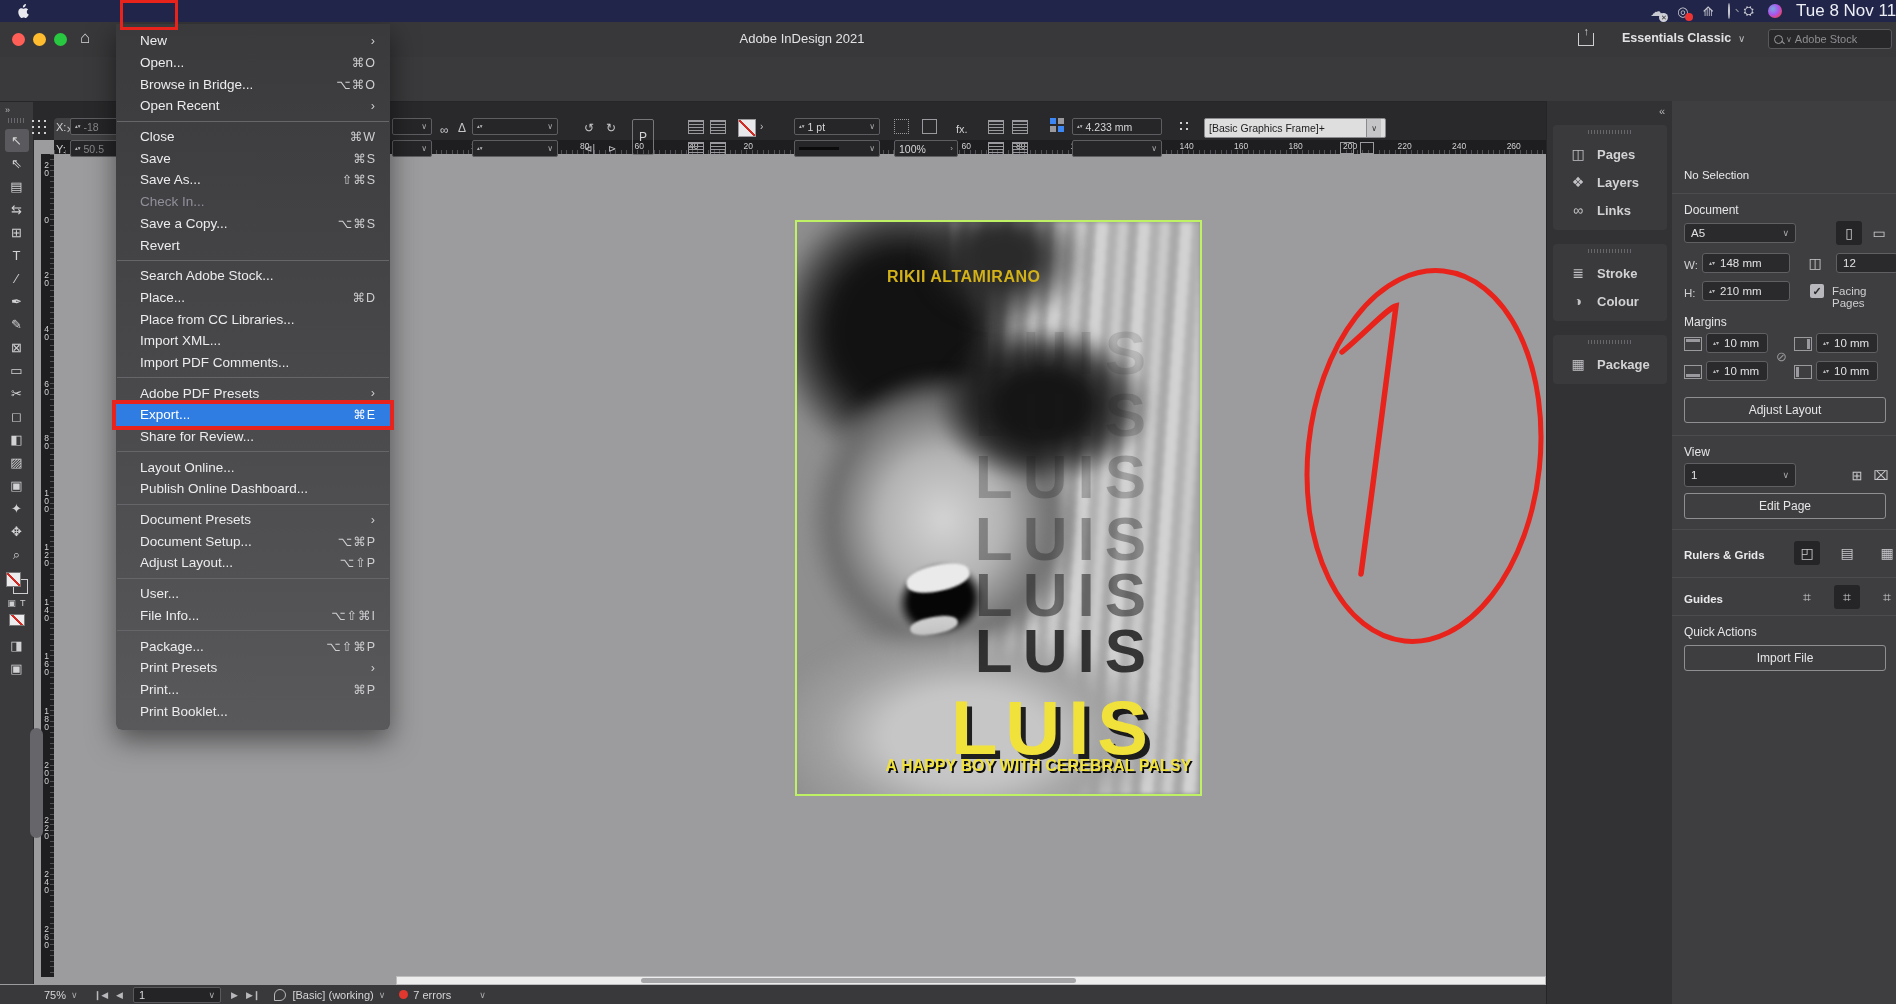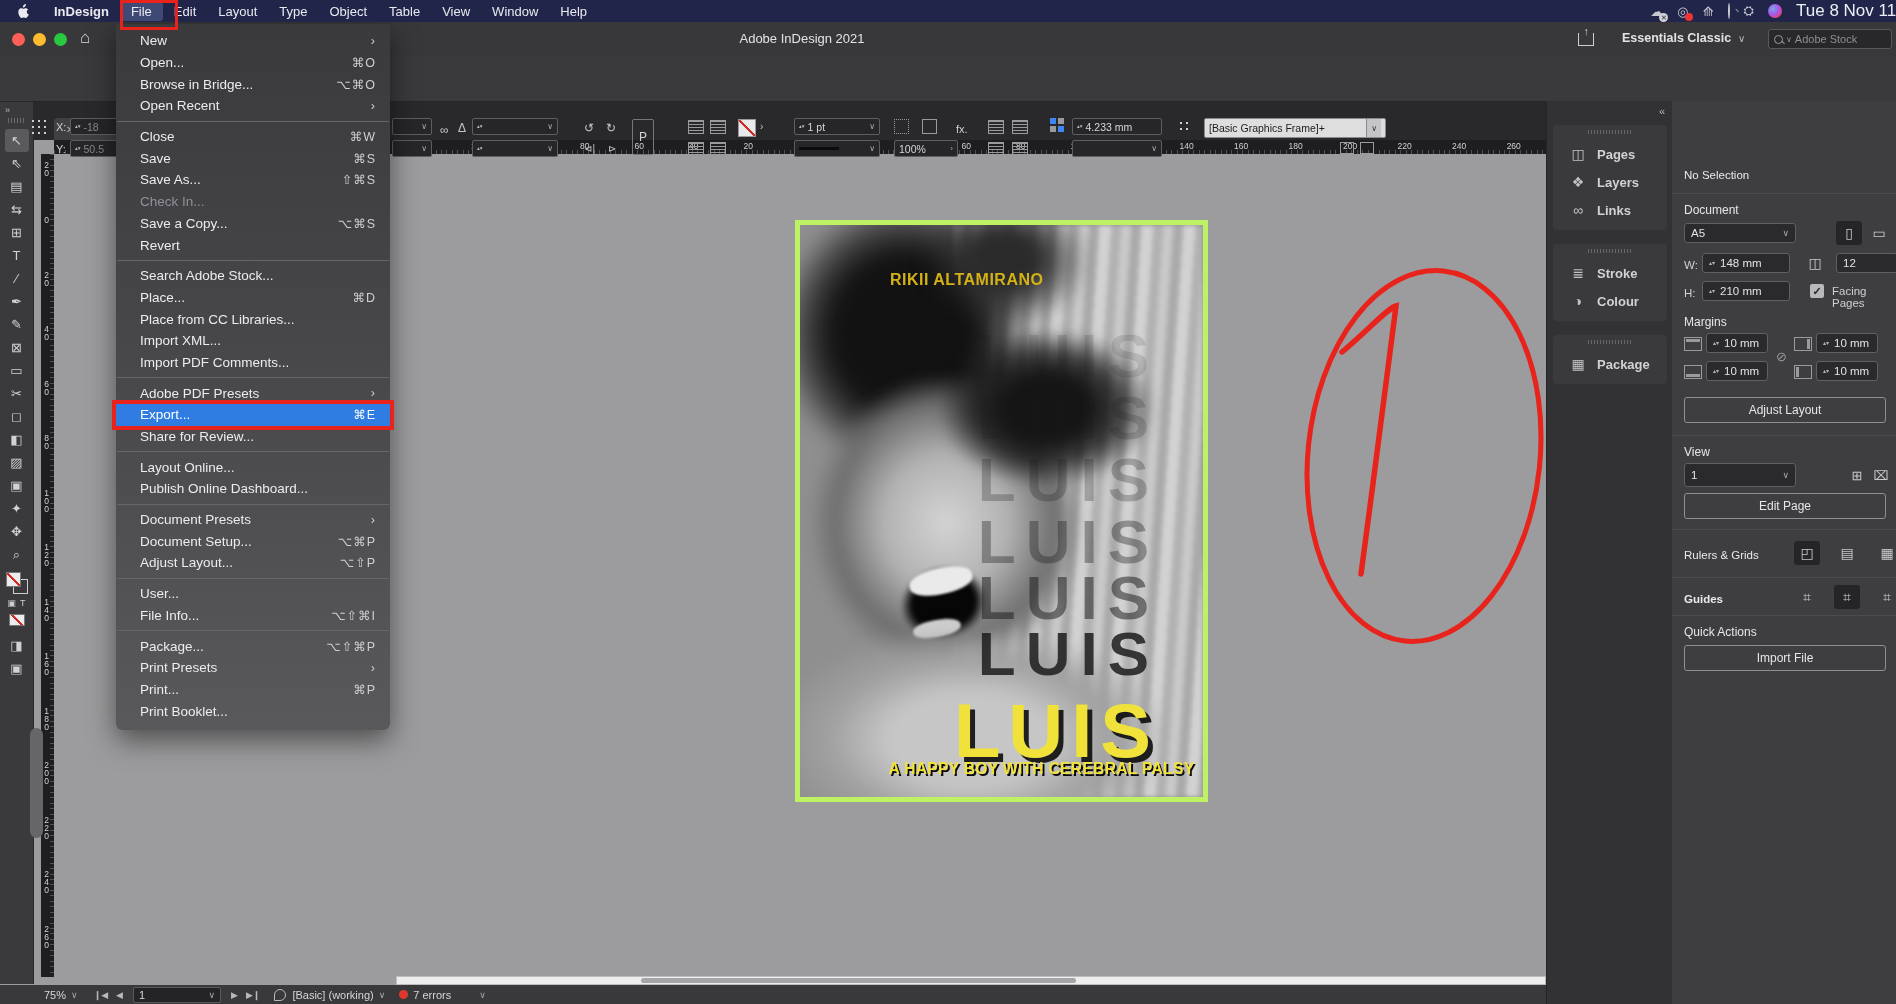--- a/index.html
+++ b/index.html
@@ -86,21 +86,21 @@
           background-image:repeating-linear-gradient(90deg,#505054 0 1px,transparent 1px 5.451px);
           background-position:0 100%;background-size:100% 4px;background-repeat:repeat-x}
   #vruler{position:absolute;left:41px;top:154px;width:13px;height:823px;background:#1e1e20;z-index:3;
           background-image:repeating-linear-gradient(180deg,#505054 0 1px,transparent 1px 5.451px);
           background-position:100% 0;background-size:4px 100%;background-repeat:repeat-y}
   .hr-label{position:absolute;top:1px;font-size:8.5px;color:#d2d2d4;transform:translateX(2px)}
   .vr-label{position:absolute;left:1px;width:9px;font-size:8.5px;line-height:8px;color:#d2d2d4;word-break:break-all;text-align:center}
   #canvas{position:absolute;left:54px;top:154px;width:1492px;height:823px;background:#9c9c9e;z-index:2}
 
   
-  #page{position:absolute;left:795px;top:220px;width:403px;height:572px;background:#8f8f8f;border:5px solid #bef264;
+  #page{position:absolute;left:795px;top:220px;width:403px;height:572px;background:#8f8f8f;border:2px solid #bef264;
         overflow:hidden;z-index:3}
   #page .curtain{position:absolute;left:38%;top:0;right:0;bottom:0;
         background:repeating-linear-gradient(94deg,#c9c9c9 0 10px,#aaaaaa 10px 20px,#d2d2d2 20px 32px,#b2b2b2 32px 42px);
         filter:blur(2px)}
   #page .persondark{position:absolute;left:-6%;top:-5%;width:64%;height:48%;
         background:radial-gradient(closest-side,#121212 55%,rgba(18,18,18,.65) 75%,transparent 100%);filter:blur(9px)}
   #page .head2{position:absolute;left:30%;top:-6%;width:42%;height:24%;
         background:radial-gradient(closest-side,#2a2a2a 40%,transparent 100%);filter:blur(8px)}
   #page .face{position:absolute;left:2%;top:26%;width:76%;height:62%;
         background:radial-gradient(closest-side at 45% 42%,#d4d4d4,#b2b2b2 45%,#6e6e6e 80%,transparent 100%);filter:blur(6px)}
@@ -177,32 +177,20 @@
   .navic{color:#b9b9bd;font-size:9px;margin:0 4px}
   .preflight{width:10px;height:10px;border:1.4px solid #b9b9bd;border-radius:50% 50% 50% 0;margin:0 6px 0 10px}
 </style>
 </head>
 <body>
 
 <div id="menubar">
   <svg width="13" height="15" viewBox="0 0 13 15" style="margin-left:16px;flex:none">
     <path fill="#e9e9ef" d="M9.1 2.4c.5-.6.9-1.5.8-2.4-.8 0-1.7.5-2.2 1.1-.5.6-.9 1.5-.8 2.3.9.1 1.7-.4 2.2-1zM10.8 7.9c0-1.6 1.3-2.4 1.4-2.4-.8-1.1-1.9-1.3-2.3-1.3-1 -.1-1.9.6-2.4.6-.5 0-1.3-.6-2.1-.6-1.1 0-2.1.6-2.6 1.6-1.1 2-.3 4.9.8 6.5.5.8 1.2 1.7 2 1.6.8 0 1.1-.5 2.1-.5 1 0 1.2.5 2.1.5.9 0 1.5-.8 2-1.6.6-.9.9-1.8.9-1.9 0 0-1.8-.7-1.9-2.5z"></path>
   </svg>
-  <div class="mb-items">
-      <span class="mb-item bold">InDesign</span>
-      <span class="mb-item open">File</span>
-      <span class="mb-item">Edit</span>
-      <span class="mb-item">Layout</span>
-      <span class="mb-item">Type</span>
-      <span class="mb-item">Object</span>
-      <span class="mb-item">Table</span>
-      <span class="mb-item">View</span>
-      <span class="mb-item">Window</span>
-      <span class="mb-item">Help</span>
-    </div>
   <div class="mb-right">
     <span class="mb-ic ccicon">☁<span class="xbadge">✕</span></span>
     <span class="mb-ic ccicon">◎<span class="badge"></span></span>
     <span class="mb-ic">⟰</span>
     <span><span class="mag" style="border-color:#c9c9d2"></span></span>
     <span class="mb-ic">⛭</span>
     <span class="siri"></span>
     <span id="clock">Tue 8 Nov 11:1</span>
   </div>
 </div>
@@ -660,21 +648,21 @@
   <div class="pdiv" style="top:334px"></div>
   <span class="sec-label" style="left:12px;top:344px">View</span>
   <div class="pfld" style="left:12px;top:362px;width:112px;height:24px">
     <span>1</span>
       <span class="dd">∨</span>
     </div>
   <span class="icbtn" style="left:172px;top:362px;font-size:13px">⊞</span>
   <span class="icbtn" style="left:196px;top:362px;font-size:13px">⌧</span>
   <div class="pbtn" style="left:12px;top:392px;width:200px">Edit Page</div>
   <div class="pdiv" style="top:428px"></div>
-  <span class="small-label" style="left:12px;top:448px;font-weight:normal;color:#e9e9eb">Rulers &amp; Grids</span>
+  <span class="small-label" style="left:12px;top:448px;font-weight:bold;color:#e9e9eb">Rulers &amp; Grids</span>
   <span class="icbtn active" style="left:122px;top:440px">◰</span>
   <span class="icbtn" style="left:162px;top:440px">▤</span>
   <span class="icbtn" style="left:202px;top:440px">▦</span>
   <div class="pdiv" style="top:476px"></div>
   <span class="small-label" style="left:12px;top:492px;font-weight:bold;color:#e9e9eb">Guides</span>
   <span class="icbtn" style="left:122px;top:484px">⌗</span>
   <span class="icbtn active" style="left:162px;top:484px">⌗</span>
   <span class="icbtn" style="left:202px;top:484px">⌗</span>
   <div class="pdiv" style="top:514px"></div>
   <span class="sec-label" style="left:12px;top:524px">Quick Actions</span>

